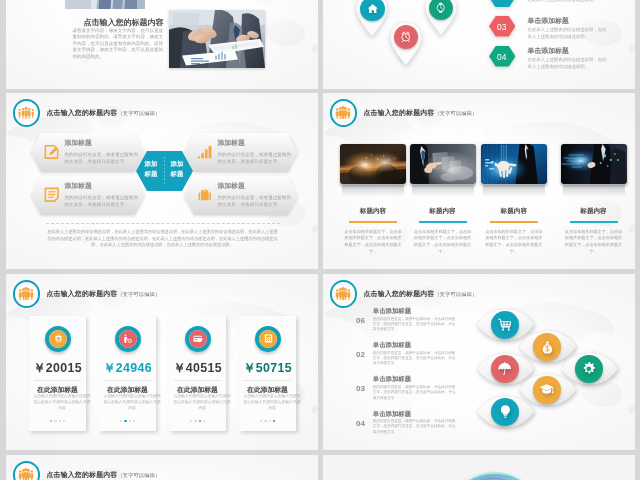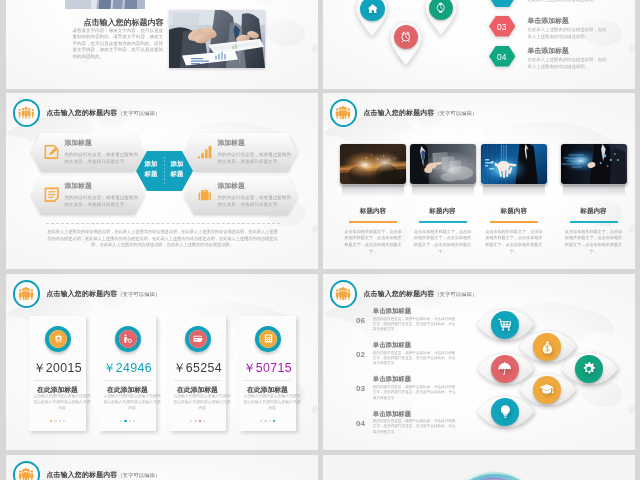--- a/index.html
+++ b/index.html
@@ -44,21 +44,21 @@
   .s4-b{font-size:4.1px;color:#9e9e9e;line-height:1.7;padding:0 3px;}
 
 
   .s4-photo{position:relative;width:66px;height:40px;border-radius:3px;overflow:hidden;box-shadow:0 1.5px 3px rgba(0,0,0,.35);}
   .s4-refl{position:absolute;left:2px;top:41px;width:62px;height:12px;border-radius:0 0 2px 2px;
            background:linear-gradient(to bottom, rgba(90,95,105,.30), rgba(255,255,255,0));}
   .s4-photo svg{display:block;width:66px;height:40px;filter:blur(.3px);}
   
   .p-card{position:absolute;width:57px;height:115px;background:#fcfcfc;
           box-shadow:1.5px 2px 4px rgba(0,0,0,.16);}
-  .p-price{font-size:12.4px;font-weight:normal;text-align:center;letter-spacing:.3px;}
+  .p-price{font-size:12.4px;font-weight:bold;text-align:center;letter-spacing:.3px;}
   .p-title{font-size:6.8px;font-weight:bold;color:#3f3f3f;text-align:center;}
   .p-body{font-size:3.8px;color:#a8a8a8;line-height:1.55;text-align:center;padding:0 4.5px;}
   .p-dots{display:flex;gap:2px;justify-content:center;}
   .p-dot{width:2.4px;height:2.4px;border-radius:50%;background:#d8d8d8;}
 
 
   .p-ring{position:absolute;left:16px;top:9.5px;width:26px;height:26px;border-radius:50%;
           border:4px solid #129fb8;box-sizing:border-box;
           box-shadow:0 2px 3px rgba(0,0,0,.22);}
   .p-fill{position:absolute;left:0;top:0;right:0;bottom:0;border-radius:50%;
@@ -698,21 +698,21 @@
         <div class="p-ring" style="border-color:#129fb8">
           <div class="p-fill" style="background:#e2656a">
               <svg viewBox="0 0 24 24" width="11.5" height="11.5">
                 <rect x="3" y="5.6" width="17" height="12.4" rx="1.4" fill="#fff"></rect>
                 <rect x="3" y="7.8" width="17" height="2.6" fill="#e2656a"></rect>
                 <rect x="5.4" y="12.6" width="6" height="1.6" rx=".8" fill="#e2656a"></rect>
                 <path d="M13.8 19.6 l.8-3 l6-6 l2.2 2.2 l-6 6 z" fill="#fff"></path>
               </svg>
             </div>
         </div>
-        <div class="p-price" style="color:#3d3d3d">￥65254</div>
+        <div class="p-price" style="color:#3d3d3d">￥40515</div>
         <div class="p-hr"></div>
         <div class="p-title">在此添加标题</div>
         <div class="p-body">点击输入凭您内容点击输入凭您内容点击输入凭您内容点击输入凭您内容</div>
         <div class="p-dots">
           <span class="p-dot" style="background:#d9d9d9"></span>
           <span class="p-dot" style="background:#d9d9d9"></span>
           <span class="p-dot" style="background:#e2656a"></span>
           <span class="p-dot" style="background:#d9d9d9"></span>
         </div>
       </div>
@@ -726,21 +726,21 @@
                   <rect x="6.2" y="11" width="2.8" height="2.4" rx=".5"></rect>
                   <rect x="10.6" y="11" width="2.8" height="2.4" rx=".5"></rect>
                   <rect x="15" y="11" width="2.8" height="2.4" rx=".5"></rect>
                   <rect x="6.2" y="15" width="2.8" height="2.4" rx=".5"></rect>
                   <rect x="10.6" y="15" width="2.8" height="2.4" rx=".5"></rect>
                   <rect x="15" y="15" width="2.8" height="2.4" rx=".5"></rect>
                 </g>
               </svg>
             </div>
         </div>
-        <div class="p-price" style="color:#a21caf">￥50715</div>
+        <div class="p-price" style="color:#0f766e">￥50715</div>
         <div class="p-hr"></div>
         <div class="p-title">在此添加标题</div>
         <div class="p-body">点击输入凭您内容点击输入凭您内容点击输入凭您内容点击输入凭您内容</div>
         <div class="p-dots">
           <span class="p-dot" style="background:#d9d9d9"></span>
           <span class="p-dot" style="background:#d9d9d9"></span>
           <span class="p-dot" style="background:#d9d9d9"></span>
           <span class="p-dot" style="background:#13a37f"></span>
         </div>
       </div>

